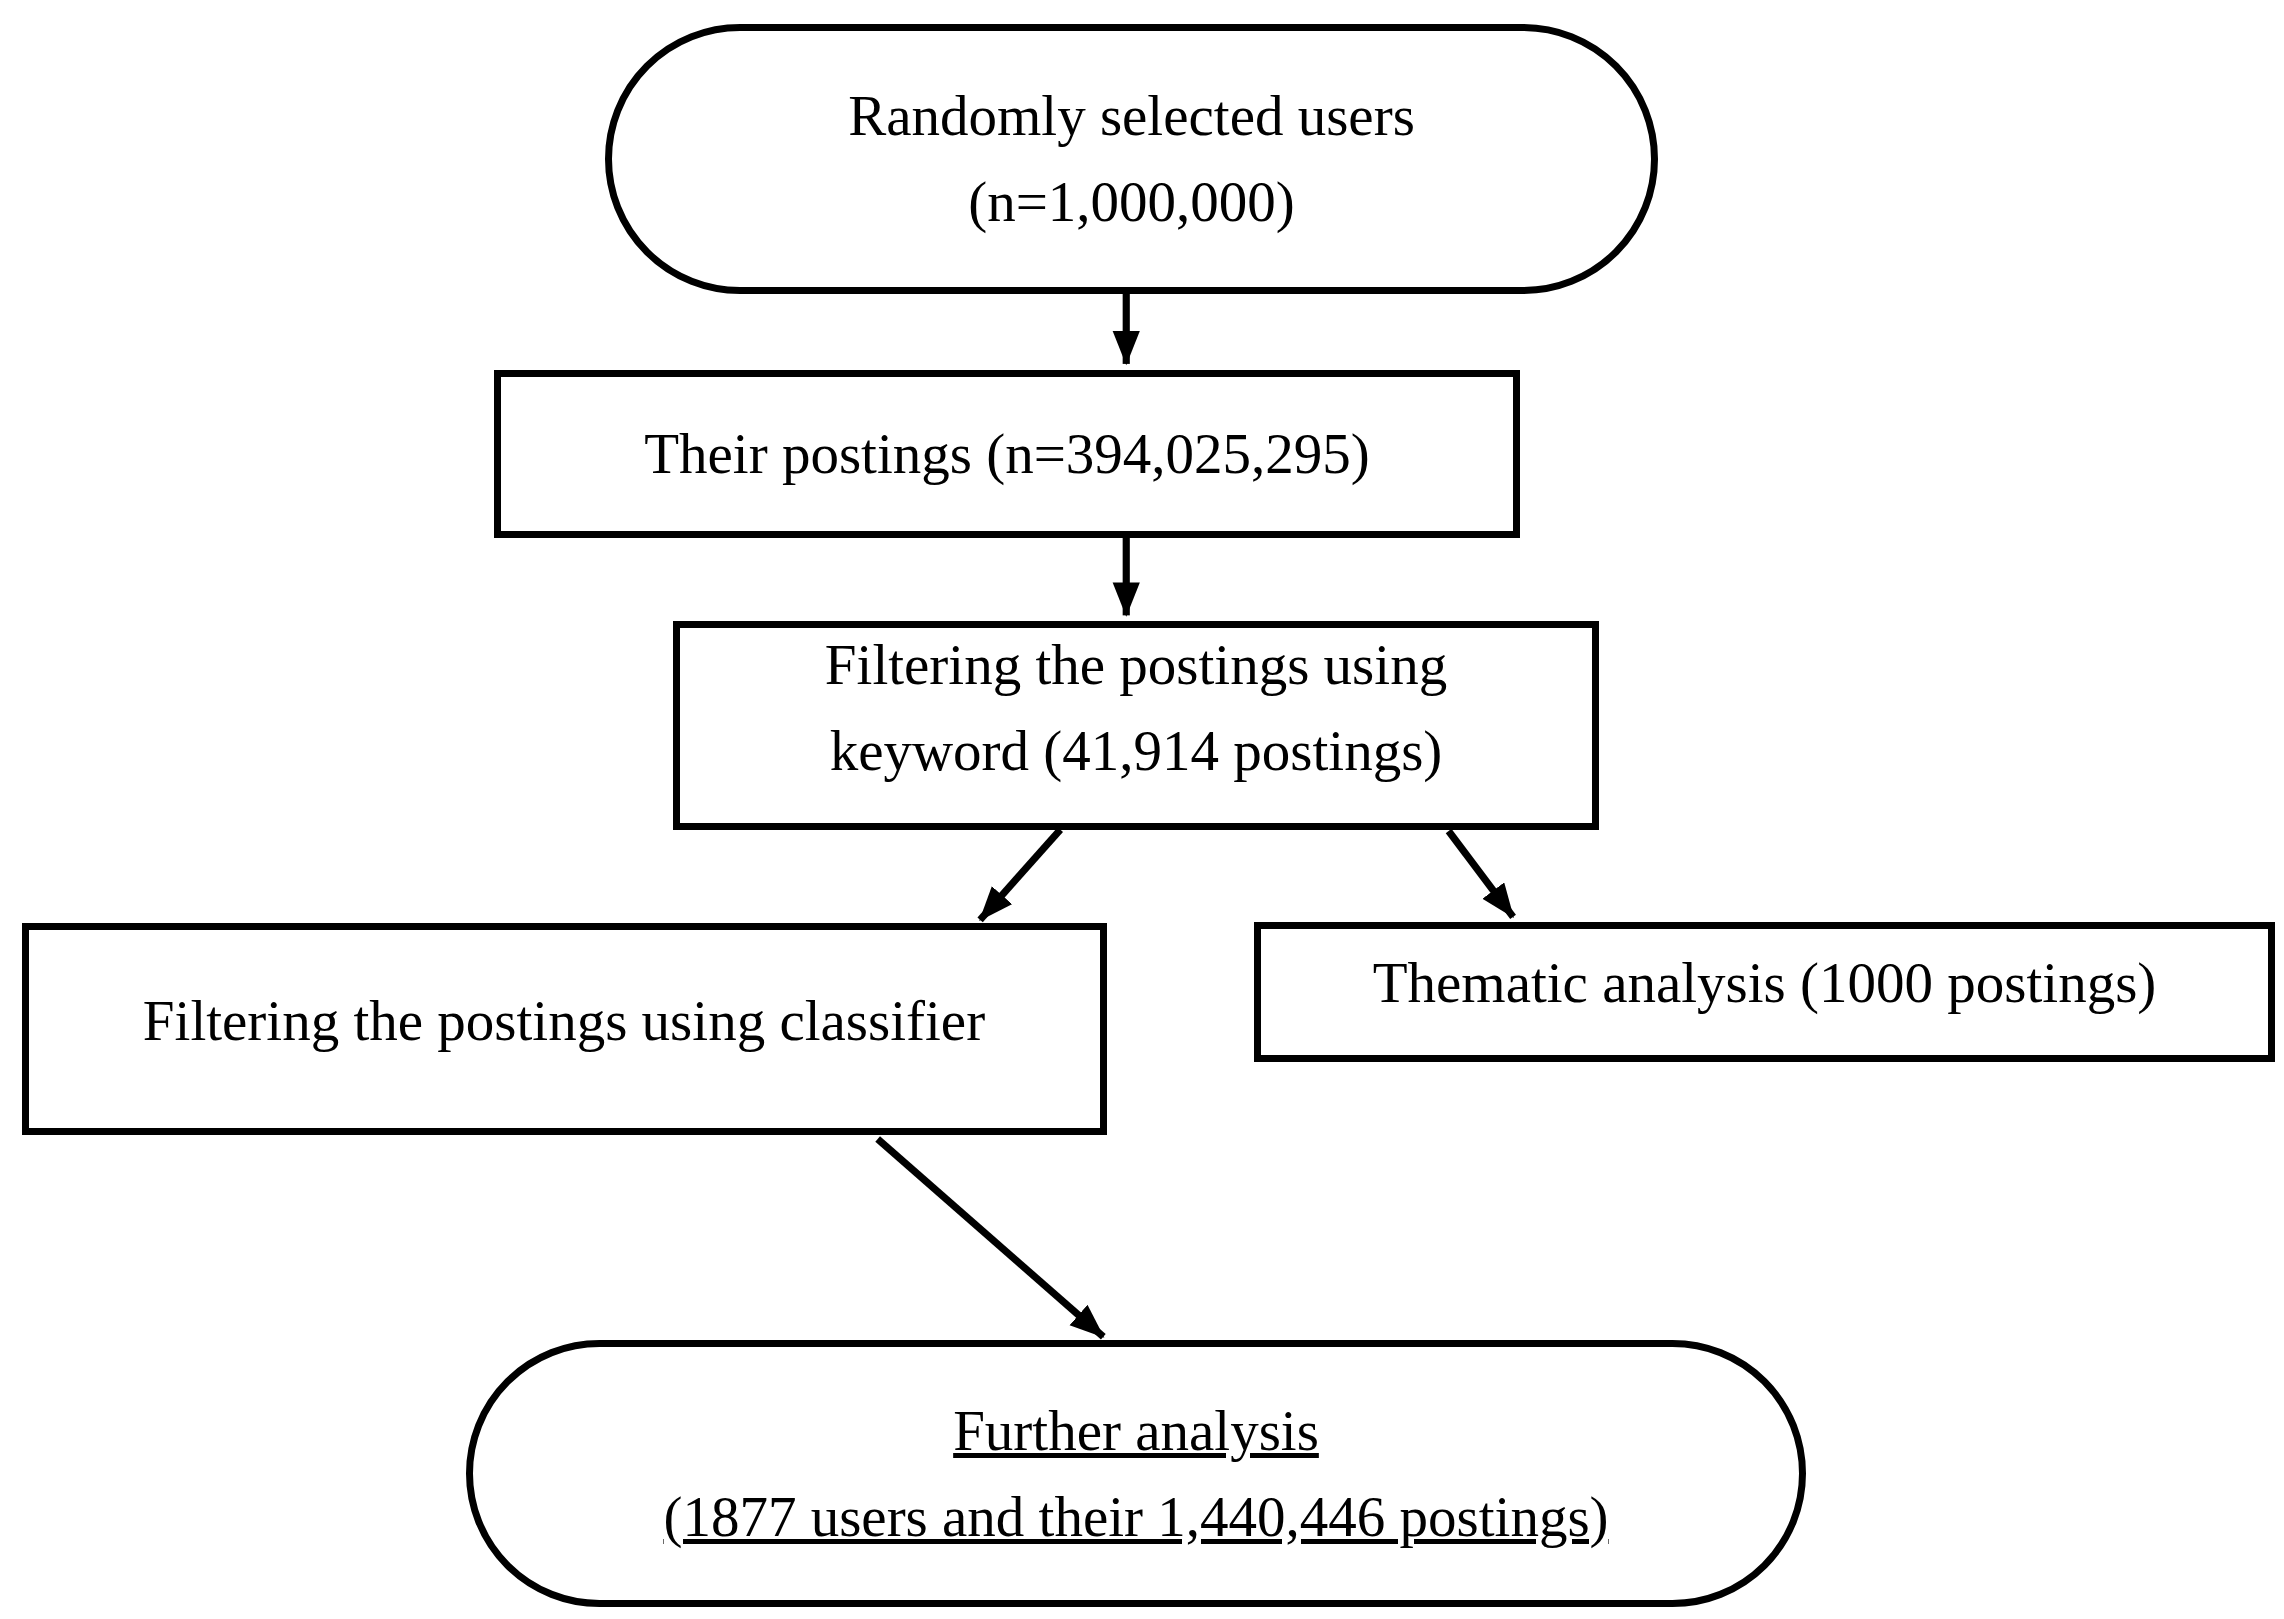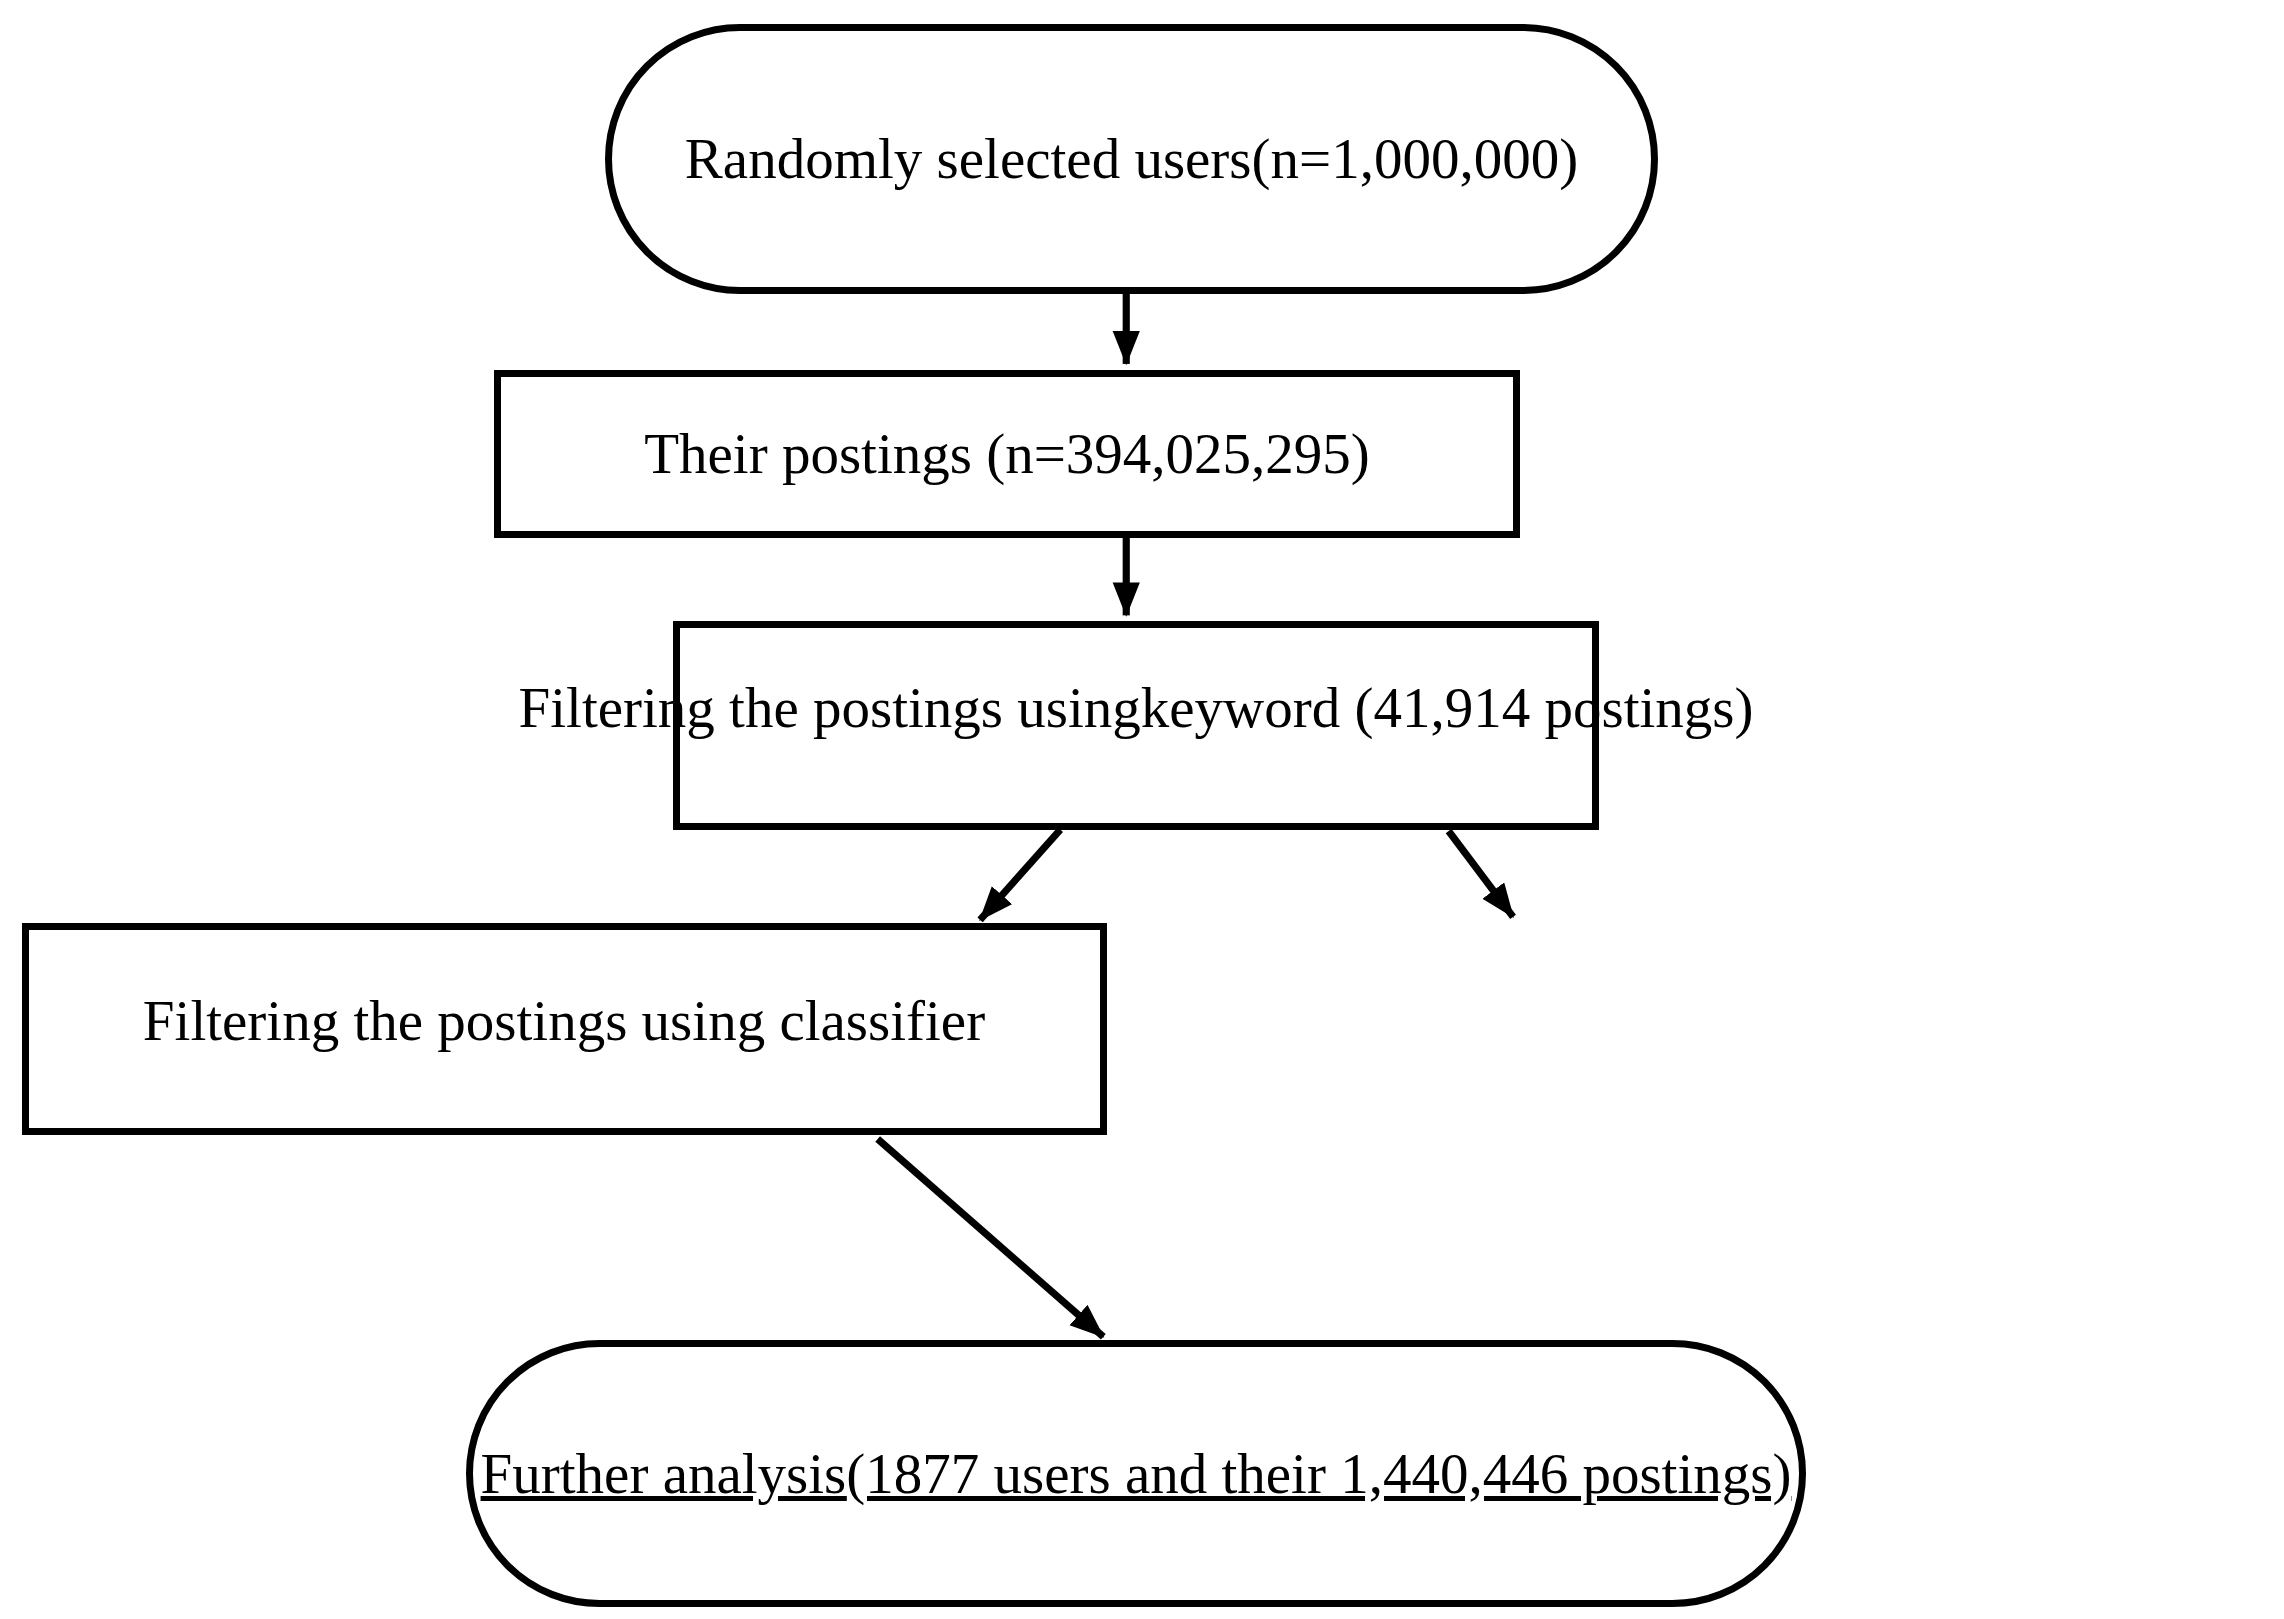--- a/index.html
+++ b/index.html
@@ -23,21 +23,21 @@
     width: 2284px;
     height: 1619px;
     z-index: 1;
   }
   .node {
     position: absolute;
     box-sizing: border-box;
     background: #ffffff;
     border: 7.9px solid #000000;
     display: flex;
-    flex-direction: row;
+    flex-direction: column;
     align-items: center;
     justify-content: center;
     text-align: center;
     z-index: 2;
     font-size: 57px;
     line-height: 1.5;
   }
   .stadium {
     border-radius: 136px;
   }
@@ -81,20 +81,23 @@
 
   <div class="node" id="node-keyword">
     <div class="line">Filtering the postings using</div>
     <div class="line">keyword (41,914 postings)</div>
   </div>
 
   <div class="node" id="node-classifier">
     <div class="line">Filtering the postings using classifier</div>
   </div>
 
+  <div class="node" id="node-thematic">
+    <div class="line">Thematic analysis (1000 postings)</div>
+  </div>
 
   <div class="node stadium" id="node-further">
     <div class="line">Further analysis</div>
     <div class="line">(1877 users and their 1,440,446 postings)</div>
   </div>
 
 </div>
 
 
 </body></html>

